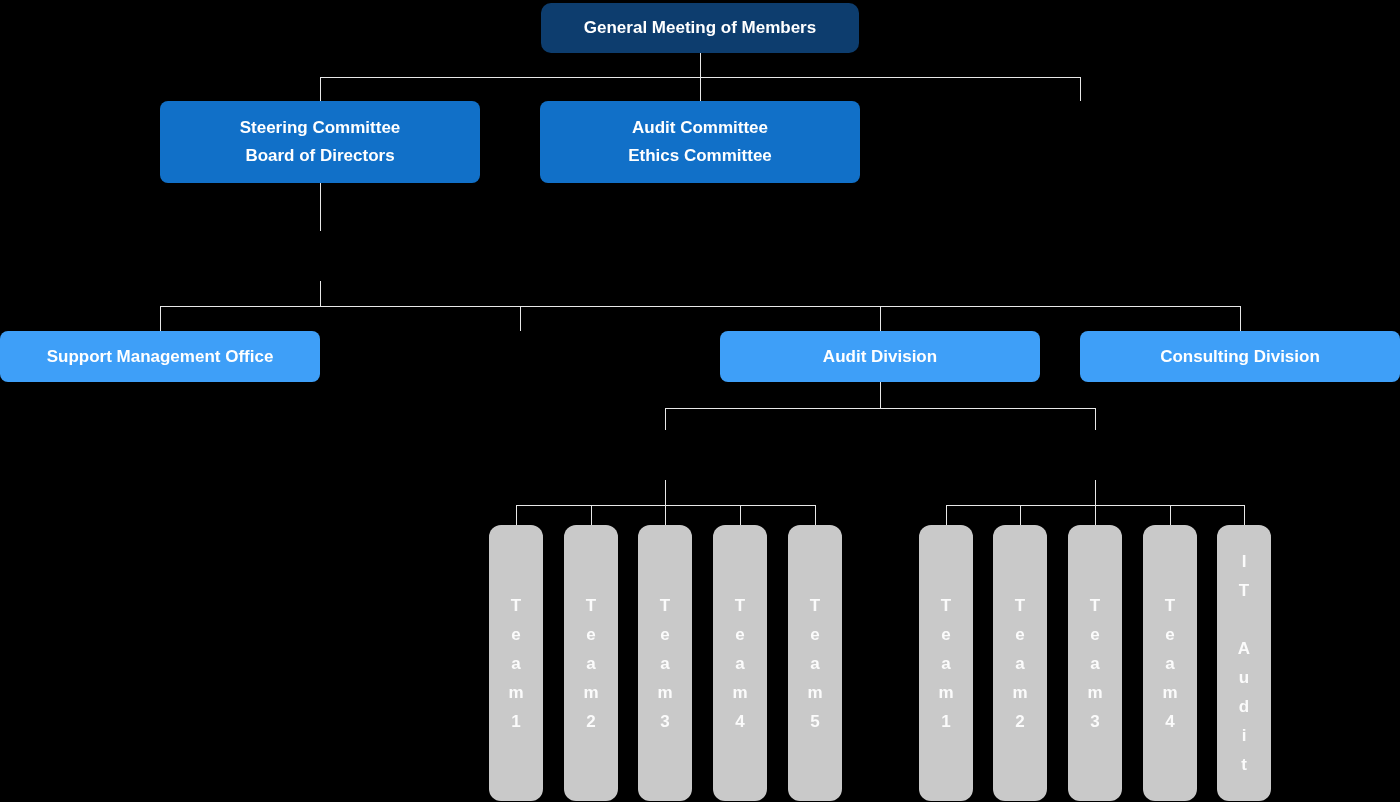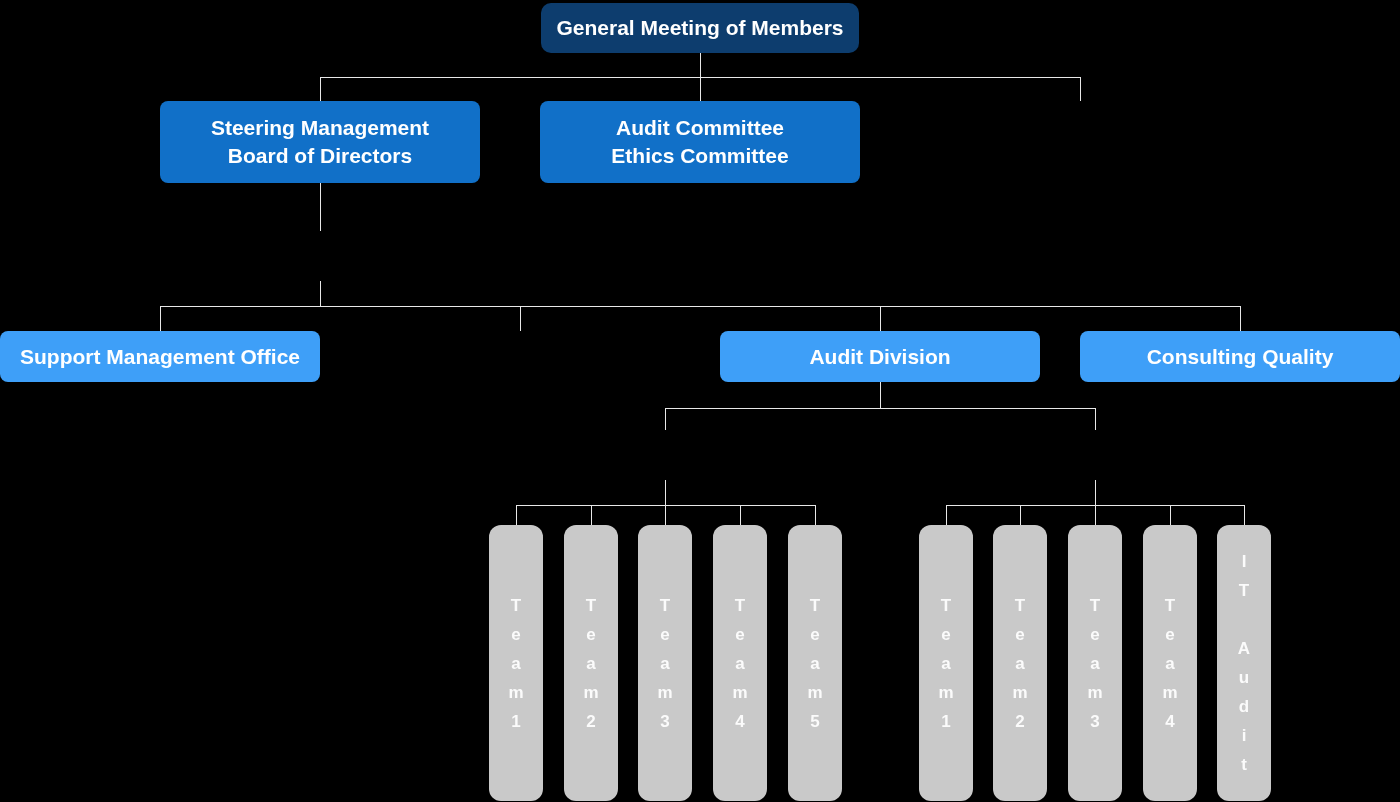--- a/index.html
+++ b/index.html
@@ -16,21 +16,21 @@
     font-family: "Liberation Sans", sans-serif;
   }
   .node {
     position: absolute;
     display: flex;
     align-items: center;
     justify-content: center;
     text-align: center;
     color: var(--text, #fff);
     font-weight: 700;
-    font-size: 21px;
+    font-size: 17px;
     line-height: 28px;
     white-space: pre-line;
     border-radius: 8px;
     box-sizing: border-box;
   }
   .lv1    { background: var(--c-lv1);    width: 318px; height: 50px; top: 3px;   border-radius: 10px; }
   .lv2    { background: var(--c-lv2);    width: 320px; height: 82px; top: 101px; }
   .ceo    { background: var(--c-ceo);    width: 320px; height: 50px; top: 231px; }
   .lv4    { background: var(--c-lv4);    width: 320px; height: 51px; top: 331px; }
   .office { background: var(--c-office); width: 318px; height: 50px; top: 430px; }
@@ -45,29 +45,29 @@
   .vline { position: absolute; width: 1px;  background: var(--line, #e8e8e8); }
   .hline { position: absolute; height: 1px; background: var(--line, #e8e8e8); }
 </style>
 </head>
 <body>
 
 <div class="stage" id="stage" style="--bg: #000000; --c-lv1: #0d3d6e; --c-lv2: #1170c8; --c-ceo: #1381e6; --c-lv4: #3e9ff8; --c-office: #a3a3a3; --c-team: #c9c9c9; --line: #e8e8e8; --text: #ffffff;">
 
   <div class="node lv1" style="left:541px">General Meeting of Members</div>
 
-  <div class="node lv2" style="left:160px">Steering Management
+  <div class="node lv2" style="left:160px">Steering Committee
 Board of Directors</div>
   <div class="node lv2" style="left:540px">Audit Committee
 Ethics Committee</div>
 
 
   <div class="node lv4" style="left:0px">Support Management Office</div>
   <div class="node lv4" style="left:720px">Audit Division</div>
-  <div class="node lv4" style="left:1080px">Consulting Quality</div>
+  <div class="node lv4" style="left:1080px">Consulting Division</div>
 
 
   <div class="vline" style="left:700px;top:53px;height:48px"></div>
   <div class="hline" style="left:320px;top:77px;width:761px"></div>
   <div class="vline" style="left:320px;top:77px;height:24px"></div>
   <div class="vline" style="left:1080px;top:77px;height:24px"></div>
   <div class="vline" style="left:320px;top:183px;height:48px"></div>
   <div class="vline" style="left:320px;top:281px;height:25px"></div>
   <div class="hline" style="left:160px;top:306px;width:1081px"></div>
   <div class="vline" style="left:160px;top:306px;height:25px"></div>

